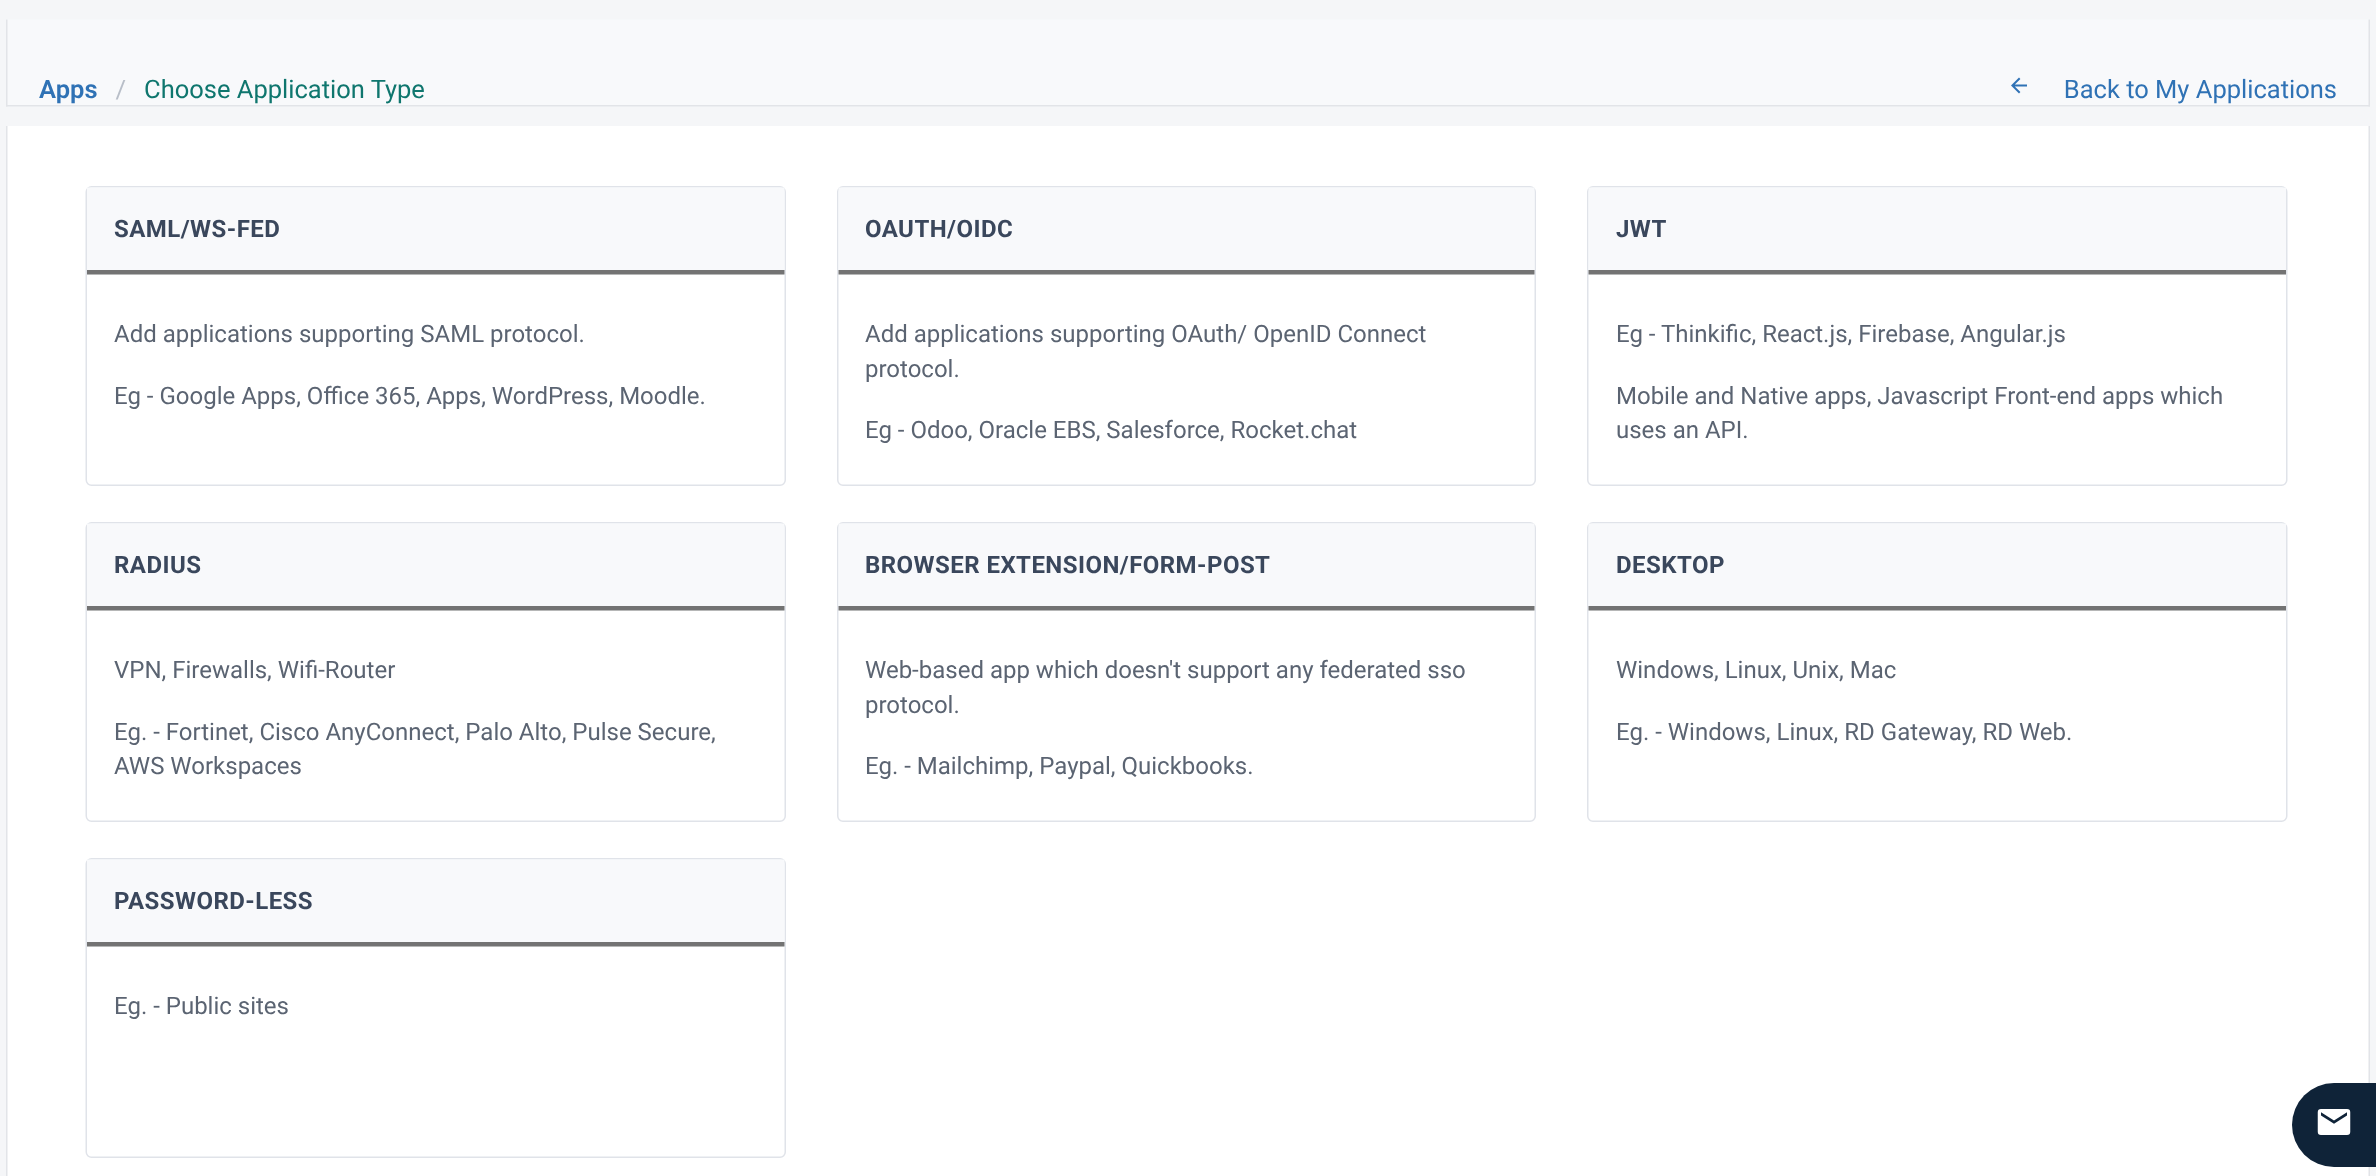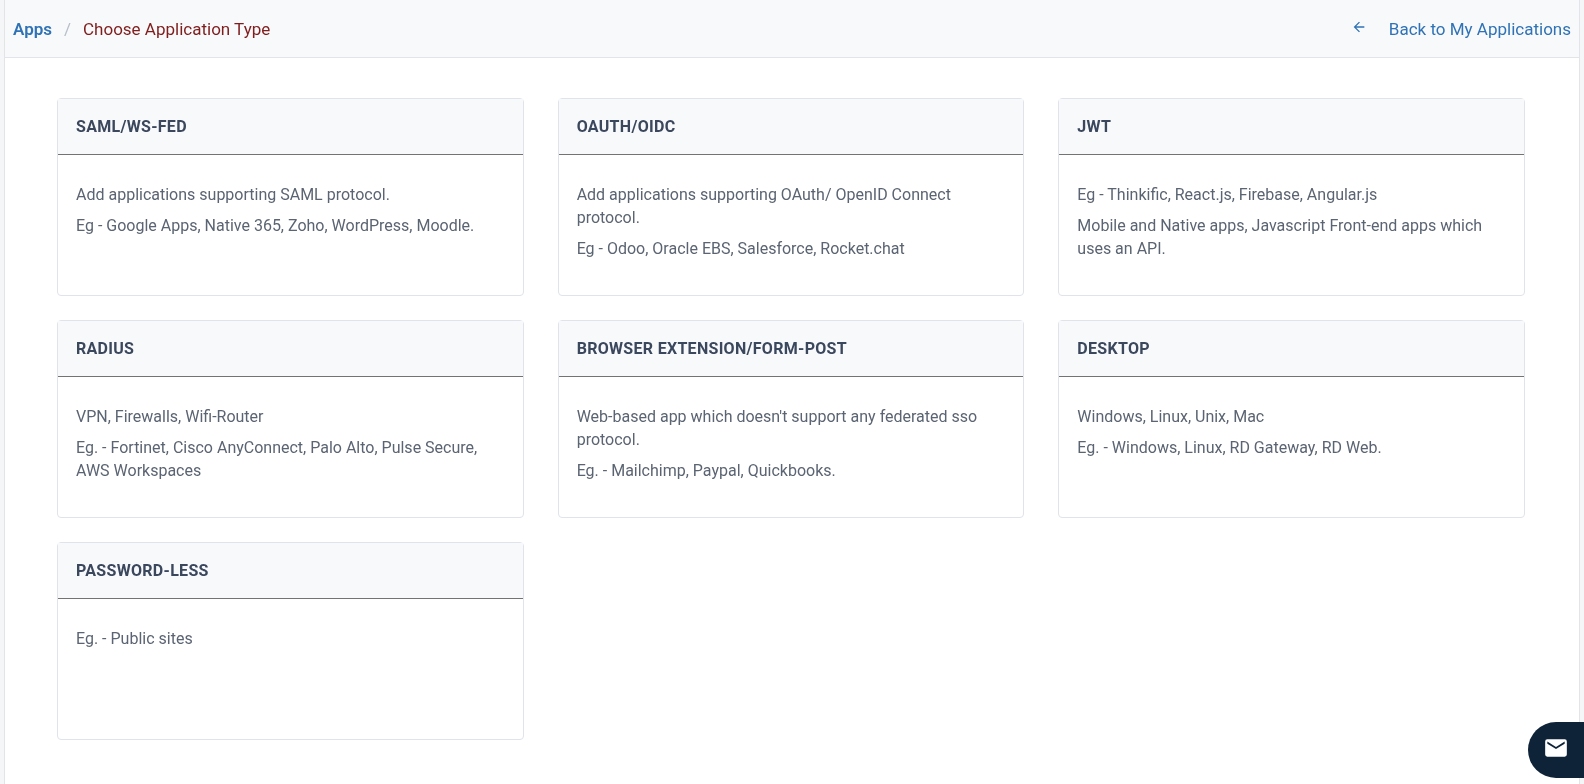--- a/index.html
+++ b/index.html
@@ -11,41 +11,41 @@
     height: 784px;
     overflow: hidden;
     position: relative;
   }
   .topbar {
     background: #f8f9fb;
     border: 1px solid #e2e4e8;
     border-top: none;
     height: 58px;
     display: flex;
-    align-items: center;
+    align-items: flex-end;
     justify-content: space-between;
-    padding: 0 8px;
-    margin: 0 4px;
+    padding: 0 21px;
+    margin: 13px 4px;
   }
   .breadcrumb {
     display: flex;
     align-items: center;
     gap: 12px;
     font-size: 17px;
   }
   .breadcrumb .root-link {
     color: #2f72b5;
     font-weight: 600;
     cursor: pointer;
   }
   .breadcrumb .sep {
     color: #b8bec8;
   }
   .breadcrumb .current {
-    color: #7f1d1d;
+    color: #0f766e;
   }
   .back-link {
     color: #2f72b5;
     font-size: 17px;
     display: flex;
     align-items: center;
     gap: 22px;
     cursor: pointer;
   }
   .back-link svg { fill: #2f72b5; }
@@ -66,35 +66,35 @@
   .card {
     border: 1px solid #e0e3e9;
     border-radius: 4px;
     background: #fff;
     display: flex;
     flex-direction: column;
     cursor: pointer;
   }
   .card-header {
     background: #f8f9fb;
-    border-bottom: 1px solid #737373;
+    border-bottom: 3px solid #737373;
     padding: 18px 18px;
     font-size: 16px;
     font-weight: 700;
     color: #3a475c;
     letter-spacing: 0.3px;
   }
   .card-body {
     padding: 28px 18px 24px 18px;
     font-size: 16px;
     color: #5b6472;
     line-height: 1.45;
     display: flex;
     flex-direction: column;
-    gap: 8px;
+    gap: 18px;
     min-height: 140px;
   }
   .card.highlight {
     outline: 3px solid #d12323;
     outline-offset: 4px;
   }
   .eg-italic { font-style: italic; }
   .chat-fab {
     position: absolute;
     right: 0;
@@ -128,21 +128,21 @@
     <span>Back to My Applications</span>
   </div>
 </div>
 
 <div class="main">
   <div class="grid" id="card-grid">
       <div class="card">
         <div class="card-header">SAML/WS-FED</div>
         <div class="card-body">
           <div>Add applications supporting SAML protocol.</div>
-          <div>Eg - Google Apps, Native 365, Zoho, WordPress, Moodle.</div>
+          <div>Eg - Google Apps, Office 365, Apps, WordPress, Moodle.</div>
         </div>
       </div>
       <div class="card">
         <div class="card-header">OAUTH/OIDC</div>
         <div class="card-body">
           <div>Add applications supporting OAuth/ OpenID Connect protocol.</div>
           <div>Eg - Odoo, Oracle EBS, Salesforce, Rocket.chat</div>
         </div>
       </div>
       <div class="card">

